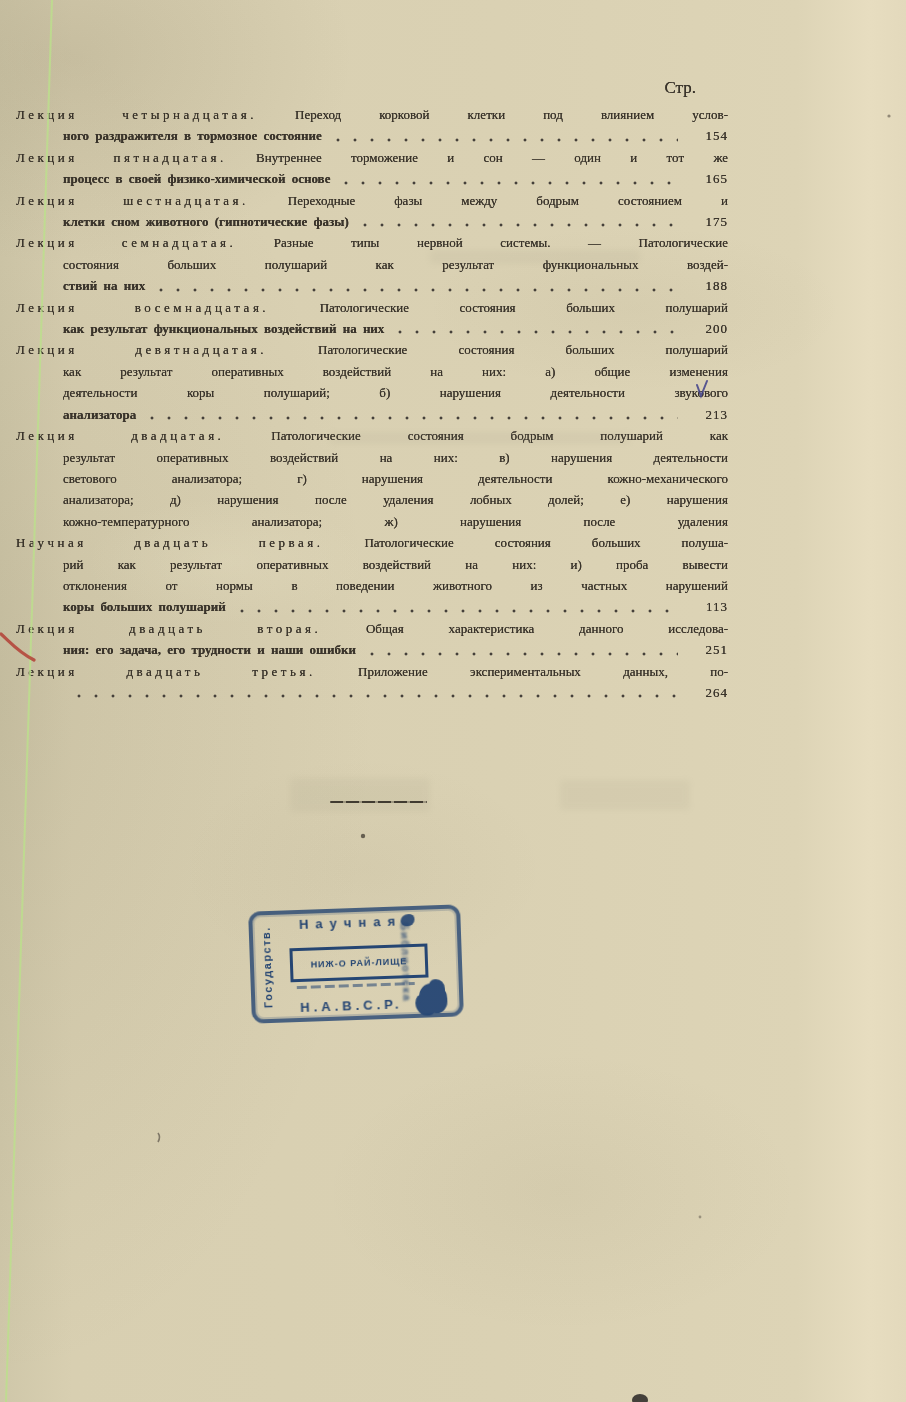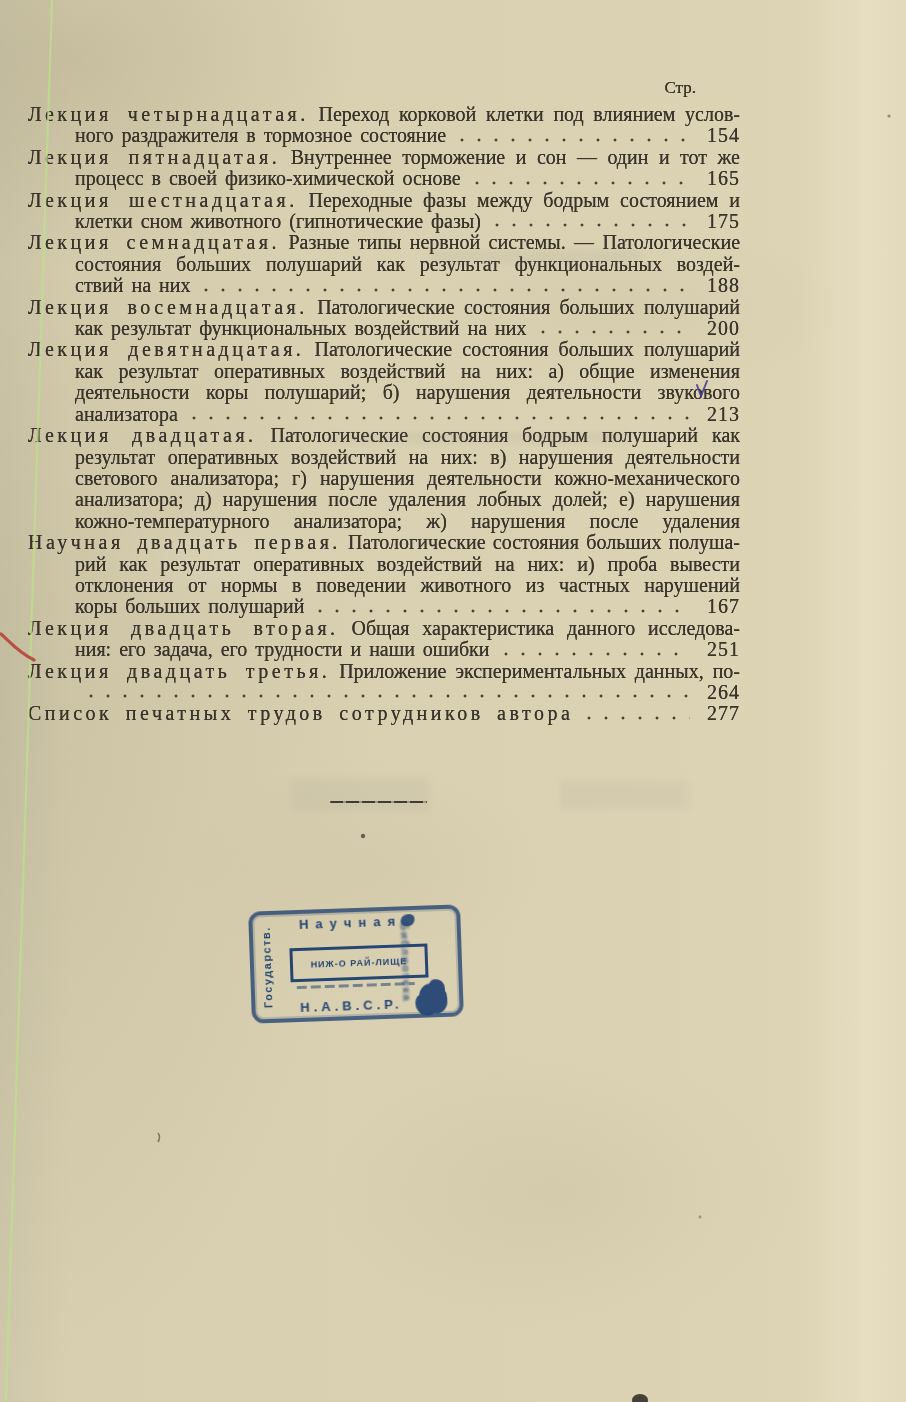--- a/index.html
+++ b/index.html
@@ -21,30 +21,30 @@
       radial-gradient(ellipse 340px 200px at 62% 85%, rgba(110,100,70,.06), transparent 70%),
       radial-gradient(ellipse 200px 90px at 25% 40%, rgba(235,228,200,.25), transparent 70%);
   }
 
   .hdr{
     position:absolute;top:78px;right:210px;width:80px;text-align:right;
     font-size:17px;color:#3a342b;text-shadow:0 0 .4px #3a342b;
   }
 
   .toc{
-    position:absolute;left:28px;top:104px;width:712px;
-    font-size:20px;line-height:21.4px;color:#3a342b;
+    position:absolute;left:16px;top:104px;width:712px;
+    font-size:13px;line-height:21.4px;color:#3a342b;
     text-shadow:0 0 .45px #3a342b;word-spacing:2px;
   }
   .toc-line{min-height:21.4px;}
   .toc-line.fill{display:block;text-align:justify;text-align-last:justify;}
   .toc-line.has-pg{display:flex;align-items:stretch;}
   .toc-line.ind{padding-left:47px;}
   .sp{letter-spacing:3.5px;word-spacing:5px;}
-  .has-pg .txt{white-space:nowrap;word-spacing:3px;}
+  .has-pg .txt{white-space:nowrap;word-spacing:3px;font-weight:bold;}
   .leader{
     flex:1;margin:0 10px 0 14px;
     background-image:radial-gradient(circle at 2px calc(100% - 7px), #45403a 1.3px, transparent 1.7px);
     background-repeat:repeat-x;background-size:17px 100%;
   }
   .pg{width:40px;text-align:right;letter-spacing:1px;}
 
   .divider{
     position:absolute;left:330px;top:801px;width:97px;height:2px;
     background:repeating-linear-gradient(90deg,#3b352c 0 13px, rgba(59,53,44,.35) 13px 16px);
@@ -137,37 +137,32 @@
       <div class="toc-line ind fill"><span class="txt">результат оперативных воздействий на них: в) нарушения деятельности</span></div>
       <div class="toc-line ind fill"><span class="txt">светового анализатора; г) нарушения деятельности кожно-механического</span></div>
       <div class="toc-line ind fill"><span class="txt">анализатора; д) нарушения после удаления лобных долей; е) нарушения</span></div>
       <div class="toc-line ind fill"><span class="txt">кожно-температурного анализатора; ж) нарушения после удаления</span></div>
       <div class="toc-line fill"><span class="sp">Научная двадцать первая.</span><span class="txt"> Патологические состояния больших полуша-</span></div>
       <div class="toc-line ind fill"><span class="txt">рий как результат оперативных воздействий на них: и) проба вывести</span></div>
       <div class="toc-line ind fill"><span class="txt">отклонения от нормы в поведении животного из частных нарушений</span></div>
       <div class="toc-line ind has-pg">
         <span class="txt">коры больших полушарий</span>
         <span class="leader"></span>
-        <span class="pg">167</span>
+        <span class="pg">113</span>
       </div>
       <div class="toc-line fill"><span class="sp">Лекция двадцать вторая.</span><span class="txt"> Общая характеристика данного исследова-</span></div>
       <div class="toc-line ind has-pg">
         <span class="txt">ния: его задача, его трудности и наши ошибки</span>
         <span class="leader"></span>
         <span class="pg">251</span>
       </div>
       <div class="toc-line fill"><span class="sp">Лекция двадцать третья.</span><span class="txt"> Приложение экспериментальных данных, по-</span></div>
       <div class="toc-line ind has-pg">
         <span class="leader"></span>
         <span class="pg">264</span>
-      </div>
-      <div class="toc-line has-pg">
-        <span class="sp">Список печатных трудов сотрудников автора</span>
-        <span class="leader"></span>
-        <span class="pg">277</span>
       </div>
     </div>
 
   <div class="divider"></div>
 
   <div class="ghost g1"></div>
   <div class="ghost g2"></div>
   <div class="ghost g3"></div>
   <div class="ghost g4"></div>
 

